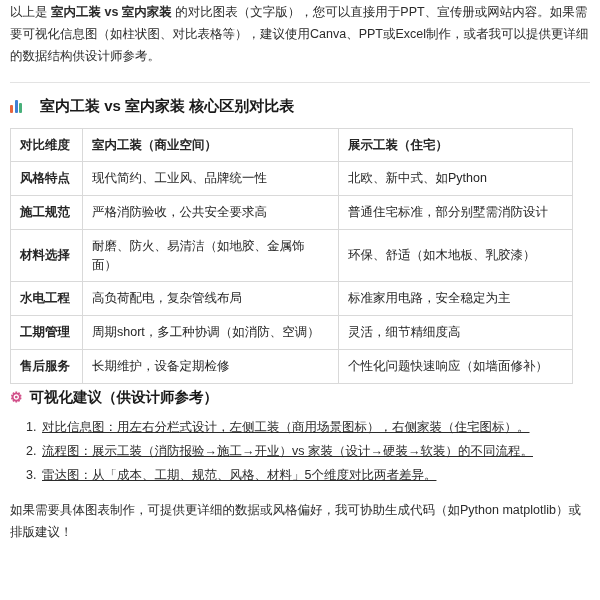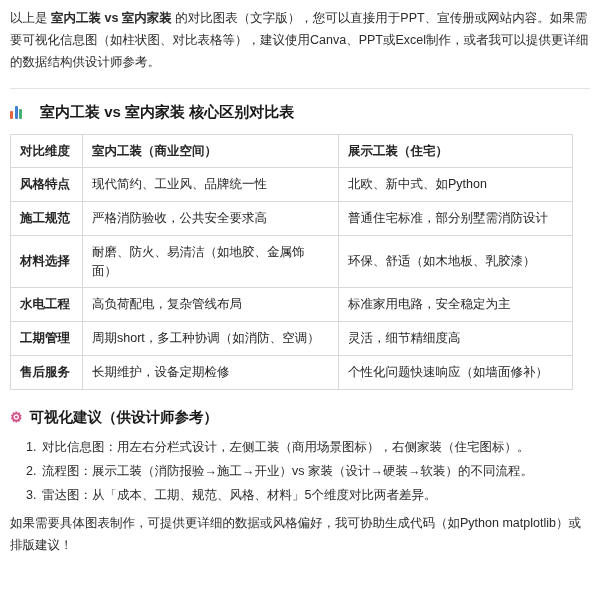--- a/index.html
+++ b/index.html
@@ -12,21 +12,21 @@
     background: #ffffff;
     font-family: "Liberation Sans", sans-serif;
     font-size: 13px;
     color: #262626;
     overflow: hidden;
   }
   .page {
     width: 600px;
     height: 600px;
     box-sizing: border-box;
-    padding: 8px 10px 0 10px;
+    padding: 2px 10px 0 10px;
     position: relative;
   }
   .intro {
     font-size: 12.5px;
     line-height: 1.75;
     color: #2b2b2b;
     margin: 0 0 14px 0;
     text-align: left;
   }
   .intro b {
@@ -58,21 +58,21 @@
     border-radius: 1px;
   }
   .bar-icon i:nth-child(1) { height: 8px;  background: #e8643c; }
   .bar-icon i:nth-child(2) { height: 13px; background: #3f7fd4; }
   .bar-icon i:nth-child(3) { height: 10px; background: #48b07a; }
 
   table.cmp {
     border-collapse: collapse;
     width: 562px;
     table-layout: fixed;
-    margin-bottom: 18px;
+    margin-bottom: 4px;
   }
   table.cmp th, table.cmp td {
     border: 1px solid #d9d9d9;
     padding: 7px 9px;
     font-size: 12.5px;
     line-height: 1.5;
     vertical-align: middle;
     text-align: left;
     color: #262626;
   }
@@ -96,25 +96,26 @@
     font-weight: bold;
     color: #1a1a1a;
     margin: 0 0 8px 0;
   }
   .gear-icon {
     color: #d2508a;
     font-size: 14px;
     line-height: 1;
   }
   ol.suggest {
-    margin: 0 0 5px 0;
+    margin: 0 0 12px 0;
     padding-left: 30px;
     font-size: 12.5px;
     line-height: 1.95;
     color: #2b2b2b;
+    text-decoration: underline;
   }
   ol.suggest li {
     padding-left: 2px;
   }
   .outro {
     font-size: 12.5px;
     line-height: 1.75;
     color: #2b2b2b;
     margin: 0;
   }

